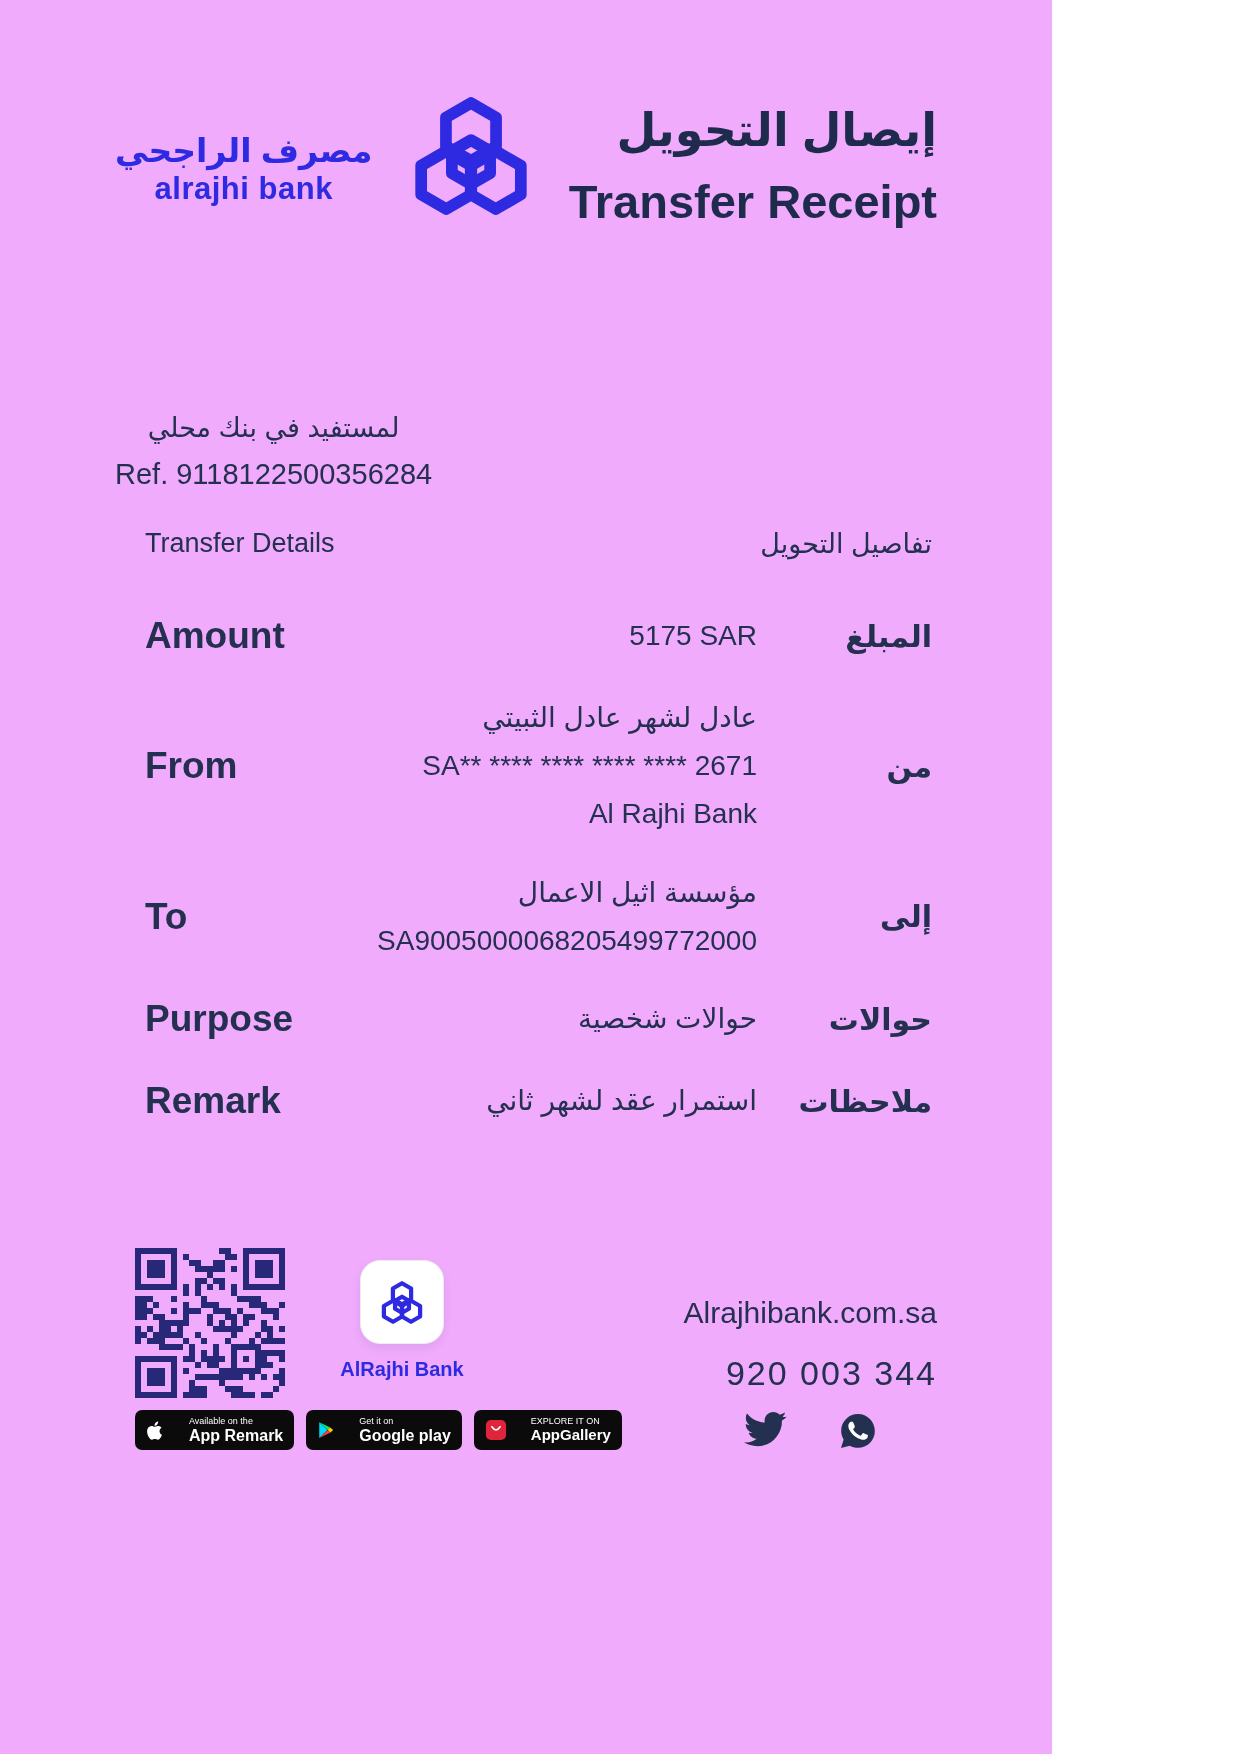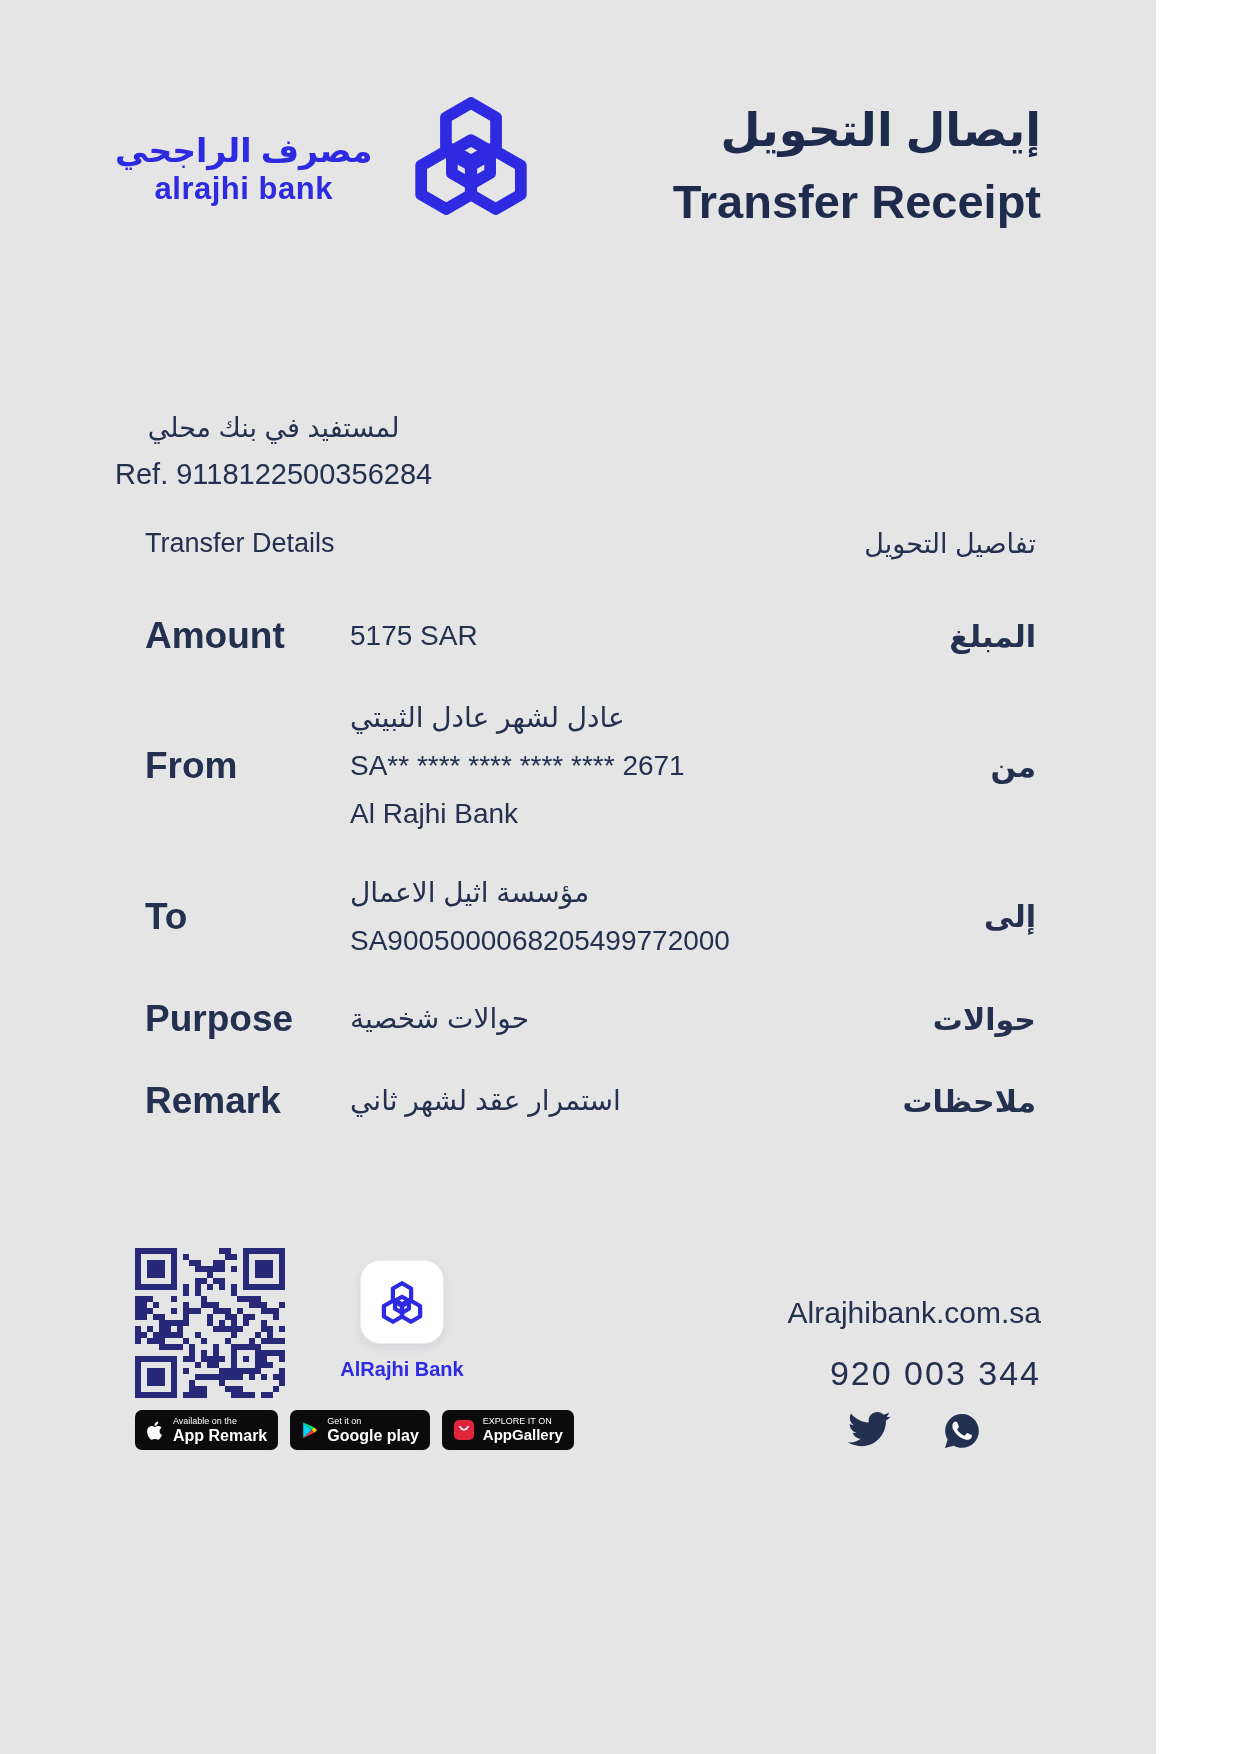--- a/index.html
+++ b/index.html
@@ -1,20 +1,20 @@
 <!DOCTYPE html>
 <html><head>
 <meta charset="utf-8">
 <style>
   * { margin:0; padding:0; box-sizing:border-box; }
   body { background:#fff; }
   .page {
     position:relative;
-    width:1156px; height:1754px;
-    background:#e5e5e5;
+    width:1052px; height:1754px;
+    background:#f0abfc;
     font-family:"Liberation Sans","DejaVu Sans",sans-serif;
     color:#24304f;
     overflow:hidden;
   }
   
   .header { position:absolute; top:92px; left:115px; right:115px; display:flex; justify-content:space-between; align-items:flex-start; }
   .logo { display:flex; align-items:center; gap:30px; }
   .logo-text { text-align:center; color:#2e2ae2; font-weight:bold; padding-top:28px; }
   .logo-text .ar { font-size:33px; line-height:1.1; }
   .logo-text .en { font-size:31px; line-height:1.2; letter-spacing:.5px; }
@@ -31,36 +31,36 @@
   .meta-right .date-label { font-size:28px; font-weight:bold; }
   .meta-right .date-value { font-size:29px; margin-top:12px; }
 
   
   .details { position:absolute; top:528px; left:115px; right:120px; }
   .details-head { display:flex; justify-content:space-between; font-size:27px; }
   .details-head .dh-en { padding-left:30px; }
   .rows { margin-top:52px; }
   .row { display:flex; align-items:center; margin-bottom:30px; }
   .row-label-en { width:235px; font-weight:bold; font-size:37px; padding-left:30px; }
-  .row-value { flex:1; text-align:left; font-size:28px; line-height:1.72; }
+  .row-value { flex:1; text-align:right; font-size:28px; line-height:1.72; }
   .row-label-ar { width:175px; text-align:right; font-weight:bold; font-size:30px; }
   .row.amount { margin-bottom:34px; }
   .row.purpose { margin-bottom:34px; }
 
   
   .footer { position:absolute; top:1248px; left:135px; right:115px; display:flex; justify-content:space-between; }
   .f-left { width:420px; }
   .qr-app { display:flex; align-items:flex-start; }
   .qr-box svg { display:block; }
   .app-col { margin-left:52px; margin-top:12px; display:flex; flex-direction:column; align-items:center; width:130px; }
   .app-card { width:84px; height:84px; background:#fff; border:1px solid #ececf2; border-radius:20px;
               box-shadow:0 4px 10px rgba(30,30,90,.08); display:flex; align-items:center; justify-content:center; }
   .app-label { margin-top:14px; color:#2e2ae2; font-weight:bold; font-size:20px; }
   .badges { display:flex; gap:12px; margin-top:12px; }
-  .badge { height:40px; background:#0b0b0b; border-radius:7px; color:#fff; display:flex; align-items:center; padding:0 11px; gap:8px; }
+  .badge { height:40px; background:#0b0b0b; border-radius:7px; color:#fff; display:flex; align-items:center; padding:0 11px; gap:24px; }
   .badge .b-icon { display:flex; align-items:center; }
   .badge .b-top { font-size:9px; line-height:1.2; white-space:nowrap; }
   .badge .b-bottom { font-size:16px; font-weight:bold; line-height:1.1; white-space:nowrap; }
   .badge .ag-bottom { font-size:15px; }
 
   .f-right { text-align:right; padding-top:48px; }
   .website { font-size:30px; }
   .phone { font-size:34px; font-weight:500; letter-spacing:2px; margin-top:24px; }
   .social { display:flex; justify-content:center; gap:50px; margin-top:18px; }
   .social svg { display:block; }

